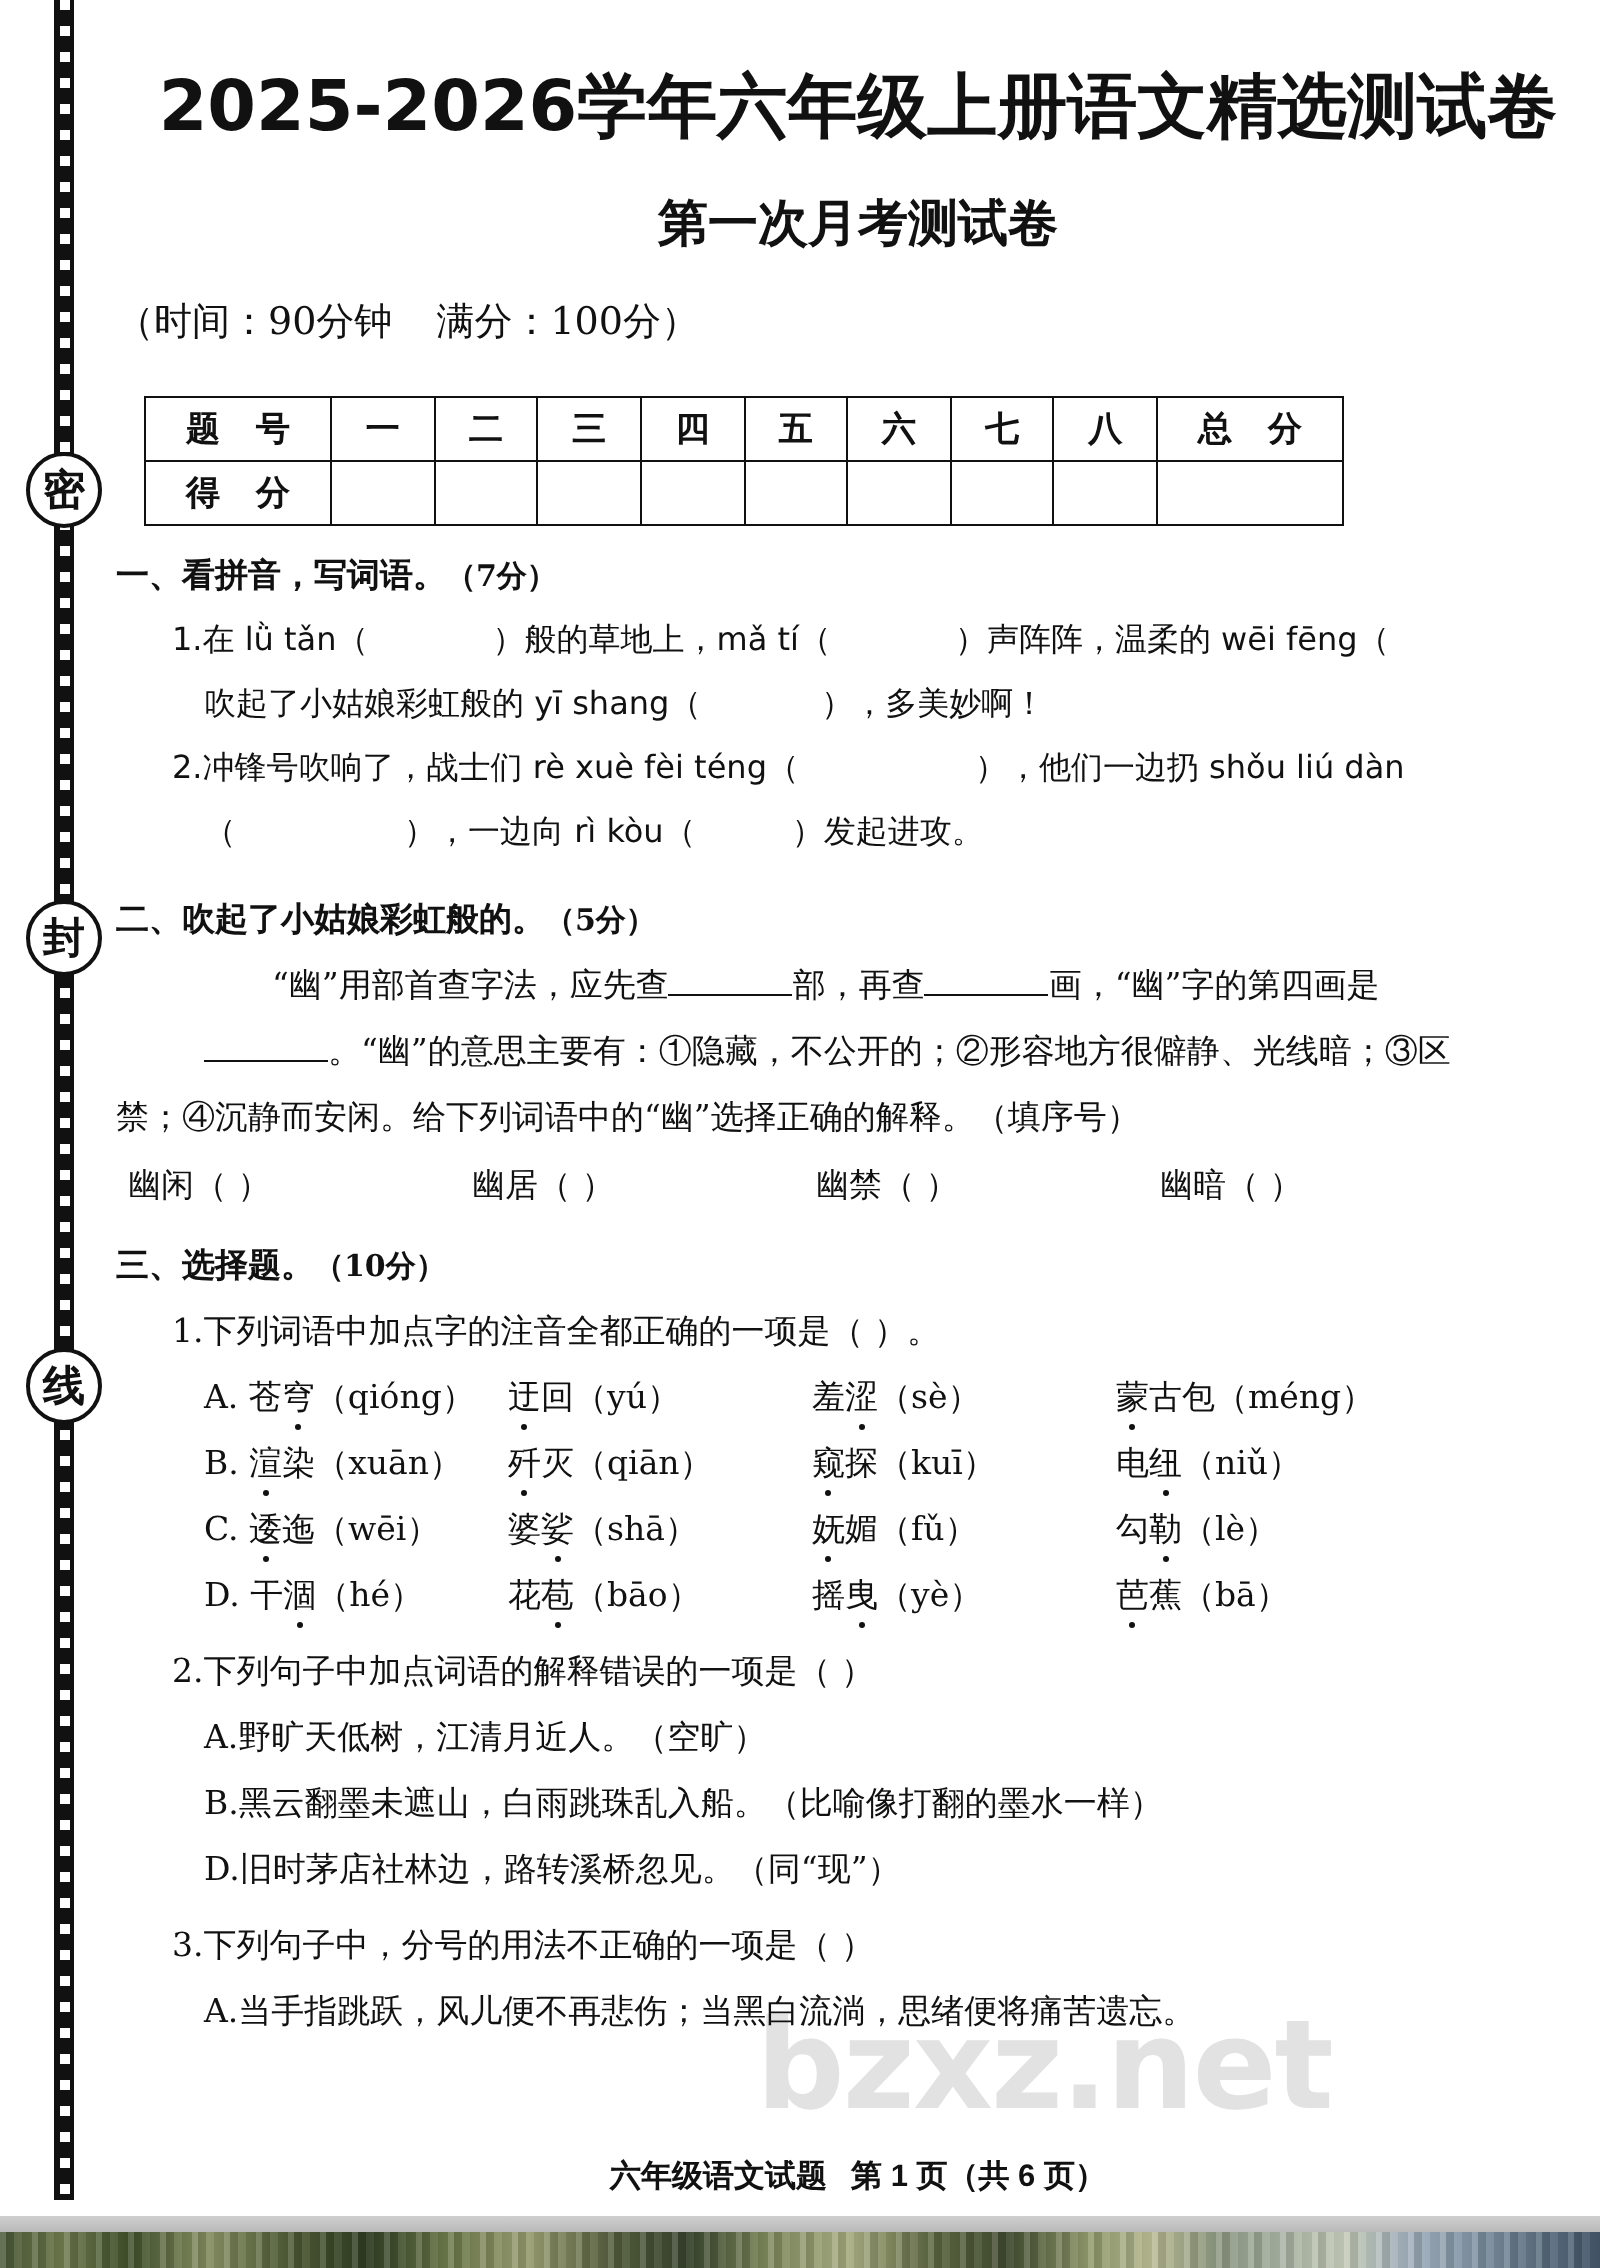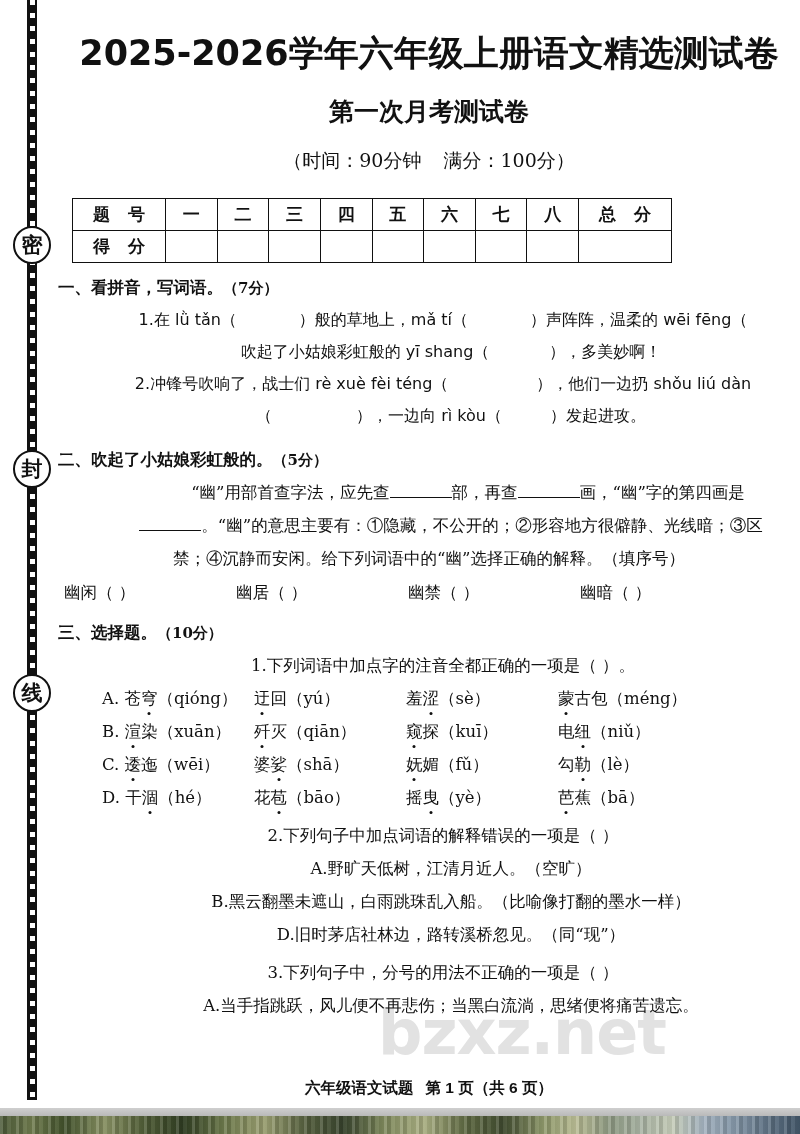--- a/index.html
+++ b/index.html
@@ -124,21 +124,21 @@
   #sub-title {
     margin: 18px 0 0 0;
     text-align: center;
     font-family: "DejaVu Sans", "Liberation Sans", sans-serif;
     font-weight: 700;
     font-size: 25px;
     color: #111;
   }
   #exam-meta {
     margin: 20px 0 0 0;
-    text-align: center;
+    text-align: left;
     font-family: "DejaVu Serif", "Liberation Serif", serif;
     font-size: 19px;
     color: #111;
   }
   #exam-meta .gap { display: inline-block; width: 22px; }
 
   
   #score-table {
     margin: 24px 0 0 14px;
     border-collapse: collapse;
@@ -171,21 +171,20 @@
     font-family: "DejaVu Serif", "Liberation Serif", serif;
     font-weight: 700;
     font-size: 15px;
   }
   .q-line {
     font-family: "DejaVu Serif", "Liberation Serif", serif;
     font-size: 16.5px;
     color: #111;
     margin: 11px 0 0 0;
     white-space: nowrap;
-    text-align: center;
   }
   .indent1 { padding-left: 28px; }
   .indent2 { padding-left: 44px; }
   .indent3 { padding-left: 78px; }
   .py {
     font-family: "DejaVu Sans", "Liberation Sans", sans-serif;
     font-size: 16px;
   }
   .blankp { display: inline-block; }
   .ul {

